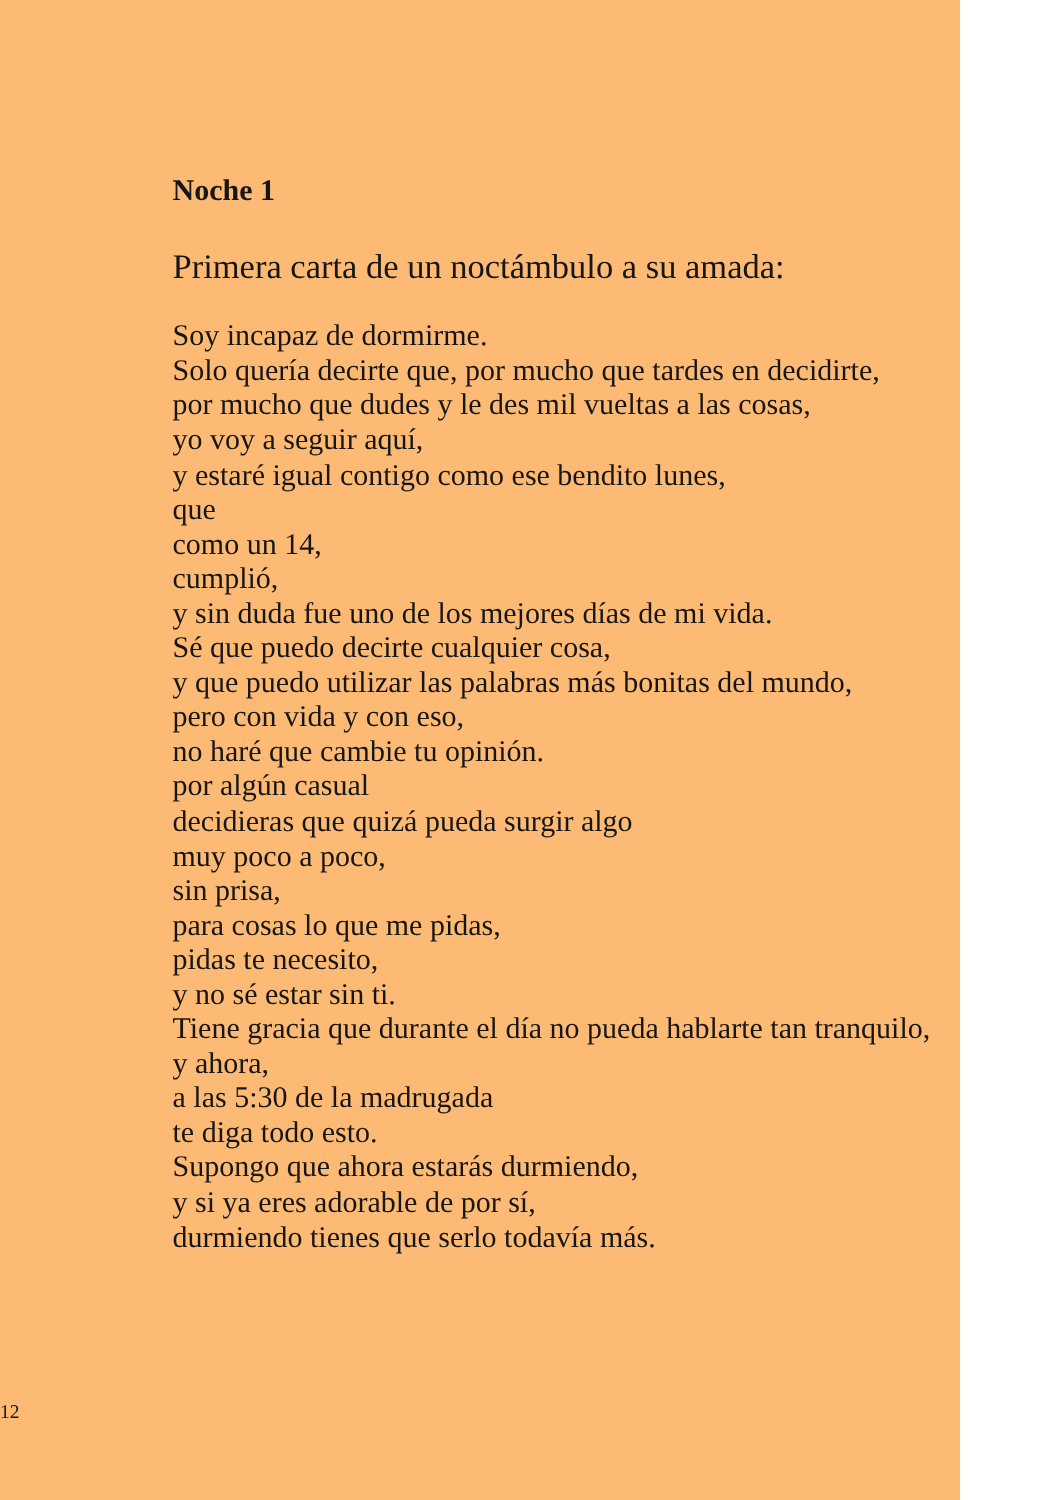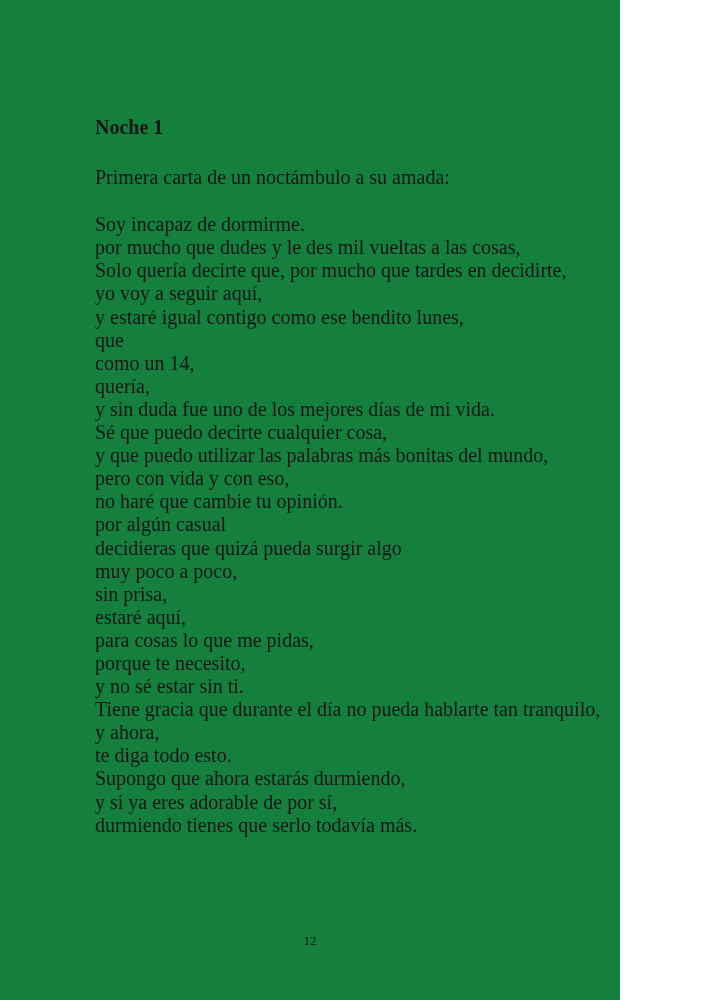--- a/index.html
+++ b/index.html
@@ -4,90 +4,91 @@
 <style>
   html, body {
     margin: 0;
     padding: 0;
     background: #ffffff;
   }
   .page {
     position: relative;
     width: 620px;
     height: 1000px;
-    background: #15803d;
+    background: #fdba74;
     overflow: hidden;
     font-family: "Liberation Serif", "DejaVu Serif", serif;
     color: #161616;
+    padding-left: 20px;
   }
   .content {
     padding: 116px 60px 0 95px;
   }
   .chapter-title {
     margin: 0;
     font-size: 20px;
     line-height: 23.1px;
     font-weight: bold;
     color: #161616;
   }
   .salutation {
     margin: 27px 0 12px 0;
-    font-size: 20px;
+    font-size: 23px;
     line-height: 23.1px;
   }
   .letter-body {
     margin-top: 24px;
   }
   .poem-line {
     font-size: 20px;
     line-height: 23.1px;
     white-space: nowrap;
   }
   .folio {
     position: absolute;
     left: 0;
     right: 0;
     top: 933px;
-    text-align: center;
+    text-align: left;
     font-size: 13px;
     line-height: 15px;
     color: #161616;
   }
 </style>
 </head>
 <body>
 
 <div class="page">
   <div class="content">
     <h1 class="chapter-title">Noche 1</h1>
     <p class="salutation">Primera carta de un noctámbulo a su amada:</p>
     <div class="letter-body">
         <div class="poem-line">Soy incapaz de dormirme.</div>
+        <div class="poem-line">Solo quería decirte que, por mucho que tardes en decidirte,</div>
         <div class="poem-line">por mucho que dudes y le des mil vueltas a las cosas,</div>
-        <div class="poem-line">Solo quería decirte que, por mucho que tardes en decidirte,</div>
         <div class="poem-line">yo voy a seguir aquí,</div>
         <div class="poem-line">y estaré igual contigo como ese bendito lunes,</div>
         <div class="poem-line">que</div>
         <div class="poem-line">como un 14,</div>
-        <div class="poem-line">quería,</div>
+        <div class="poem-line">cumplió,</div>
         <div class="poem-line">y sin duda fue uno de los mejores días de mi vida.</div>
         <div class="poem-line">Sé que puedo decirte cualquier cosa,</div>
         <div class="poem-line">y que puedo utilizar las palabras más bonitas del mundo,</div>
         <div class="poem-line">pero con vida y con eso,</div>
         <div class="poem-line">no haré que cambie tu opinión.</div>
         <div class="poem-line">por algún casual</div>
         <div class="poem-line">decidieras que quizá pueda surgir algo</div>
         <div class="poem-line">muy poco a poco,</div>
         <div class="poem-line">sin prisa,</div>
-        <div class="poem-line">estaré aquí,</div>
         <div class="poem-line">para cosas lo que me pidas,</div>
-        <div class="poem-line">porque te necesito,</div>
+        <div class="poem-line">pidas te necesito,</div>
         <div class="poem-line">y no sé estar sin ti.</div>
         <div class="poem-line">Tiene gracia que durante el día no pueda hablarte tan tranquilo,</div>
         <div class="poem-line">y ahora,</div>
+        <div class="poem-line">a las 5:30 de la madrugada</div>
         <div class="poem-line">te diga todo esto.</div>
         <div class="poem-line">Supongo que ahora estarás durmiendo,</div>
         <div class="poem-line">y si ya eres adorable de por sí,</div>
         <div class="poem-line">durmiendo tienes que serlo todavía más.</div>
       </div>
   </div>
   <div class="folio">12</div>
 </div>
 
 </body></html>

